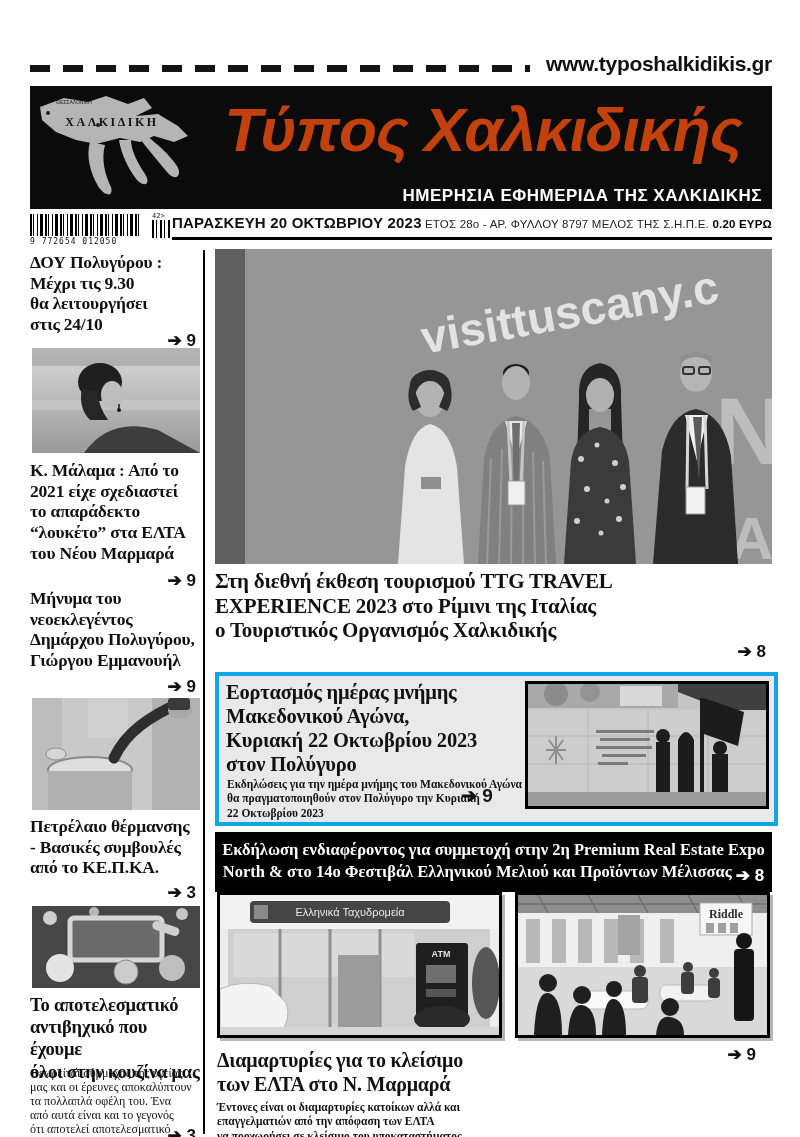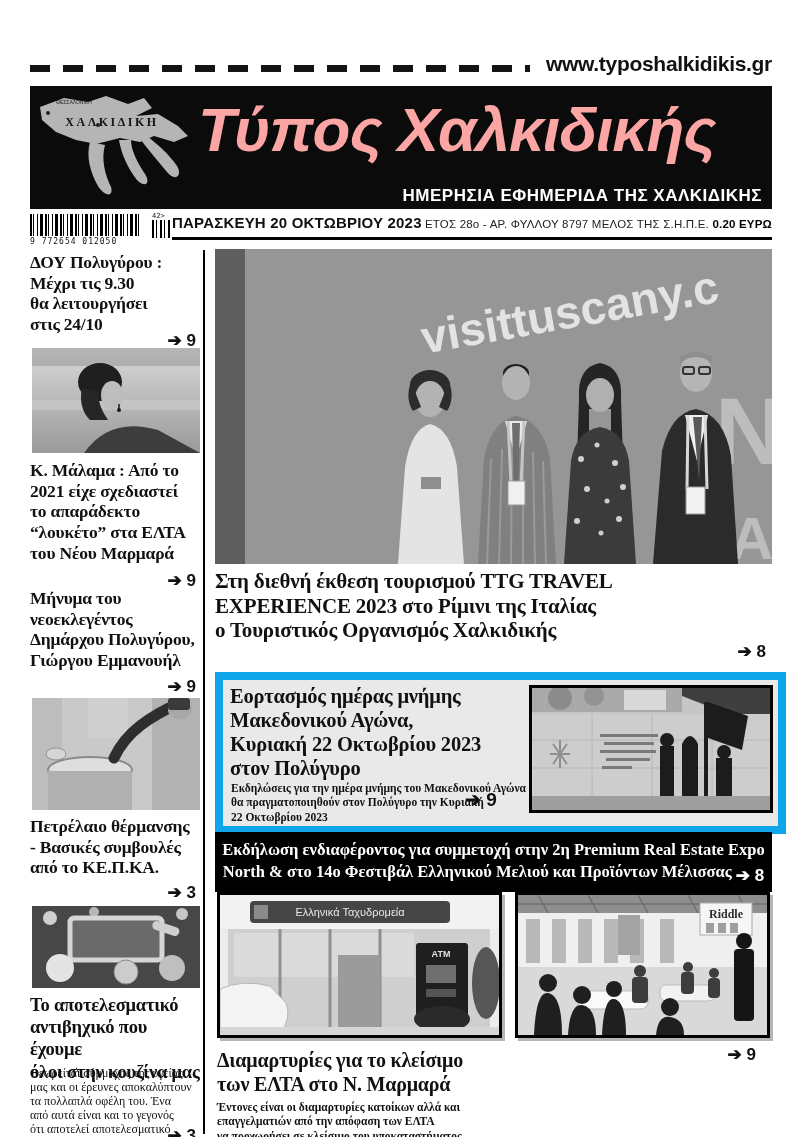--- a/index.html
+++ b/index.html
@@ -7,21 +7,21 @@
         font-family:"Liberation Serif",serif;color:#111;margin-top:24px;}
   
   .topbar{position:absolute;left:30px;top:28px;width:742px;height:28px;}
   .dashes{position:absolute;left:0;top:13px;height:7px;width:500px;
           background:repeating-linear-gradient(90deg,#141414 0 20px,transparent 20px 33px);}
   .site-url{position:absolute;right:0;top:0;font-family:"Liberation Sans",sans-serif;
             font-weight:bold;font-size:21px;letter-spacing:-0.3px;}
   
   .masthead{position:absolute;left:30px;top:62px;width:742px;height:123px;background:#0b0b0b;}
   .logo-map{position:absolute;left:4px;top:5px;width:158px;height:113px;}
-  .mast-title{position:absolute;left:168px;right:4px;top:8px;text-align:left;color:#fca5a5;
+  .mast-title{position:absolute;left:168px;right:4px;top:8px;text-align:center;color:#c2410c;
               font-family:"Liberation Sans",sans-serif;font-style:italic;font-weight:bold;
               font-size:62px;letter-spacing:-1px;white-space:nowrap;}
   .mast-subtitle{position:absolute;right:10px;bottom:3px;color:#fff;
                  font-family:"Liberation Sans",sans-serif;font-weight:bold;font-size:17px;
                  letter-spacing:0.5px;}
   
   .dateline{position:absolute;left:30px;top:186px;width:742px;height:40px;}
   .barcode{position:absolute;left:0;top:2px;width:140px;height:34px;}
   .bars-main{position:absolute;left:0;top:2px;width:112px;height:22px;
     background:repeating-linear-gradient(90deg,#000 0 2px,#fff 2px 3px,#000 3px 4px,#fff 4px 7px,#000 7px 8px,#fff 8px 10px,#000 10px 13px,#fff 13px 15px);}
@@ -46,21 +46,21 @@
   .side-photo{position:absolute;left:2px;width:168px;display:block;}
   .s5-head{font-size:18.5px;line-height:1.2;}
   .side-body{position:absolute;left:0;width:172px;font-size:12px;line-height:1.16;
              white-space:pre-line;}
   
   .main{position:absolute;left:215px;top:225px;width:557px;height:912px;}
   .main-photo{position:absolute;left:0;top:0;width:557px;height:315px;}
   .lead-head{position:absolute;left:0;top:320px;width:557px;font-weight:bold;font-size:21px;
              line-height:1.17;white-space:pre-line;letter-spacing:-0.2px;}
   .lead-goto{position:absolute;right:6px;top:392px;}
-  .memorial-box{position:absolute;left:0;top:423px;width:541px;height:136px;border:8px solid #0ea5e9;
+  .memorial-box{position:absolute;left:0;top:423px;width:541px;height:136px;border:4px solid #0ea5e9;
                 background:#e9e9e9;padding:5px 7px;}
   .mem-head{font-weight:bold;font-size:20.5px;line-height:1.17;white-space:pre-line;letter-spacing:-0.2px;}
   .mem-body{position:absolute;left:8px;top:101px;width:300px;font-weight:bold;font-size:11.5px;
             line-height:1.25;white-space:pre-line;}
   .mem-goto{position:absolute;left:242px;top:108px;font-size:19px;}
   .mem-photo{position:absolute;right:5px;top:5px;width:238px;height:122px;border:3px solid #000;}
   .banner{position:absolute;left:0;top:583px;width:557px;background:#000;color:#fff;
           text-align:center;padding:7px 0 8px 0;font-weight:bold;font-size:16.5px;line-height:1.35;}
   .banner-text{white-space:pre-line;display:inline;}
   .banner-goto{display:inline-block;color:#fff;position:relative;top:4px;margin-left:4px;}

